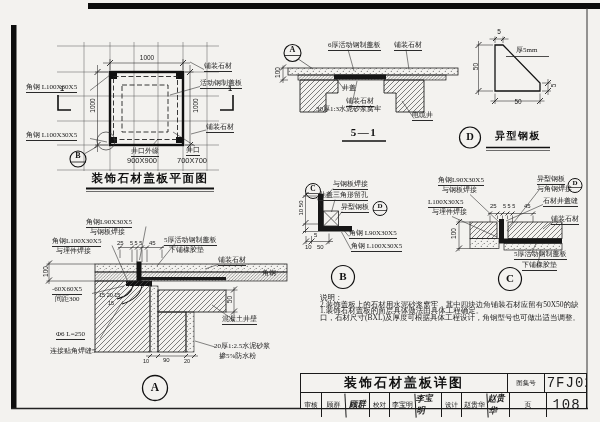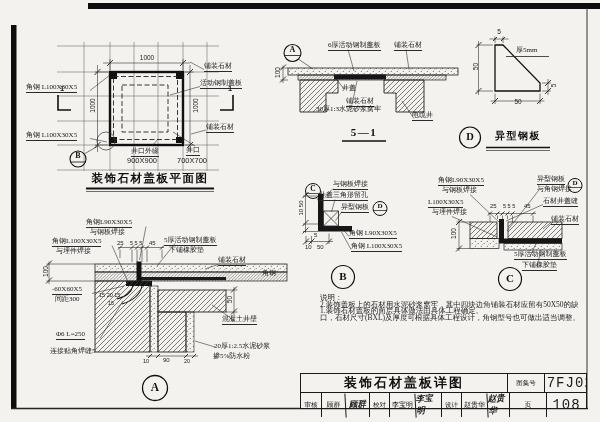--- a/index.html
+++ b/index.html
@@ -271,21 +271,21 @@
 <div class="dim f55" style="left:99px;top:292px">15 20 15</div>
 <div class="dim f55" style="left:108px;top:300px">15</div>
 <div class="lbl ul" style="left:56px;top:330px">Φ6 L=250</div>
 <div class="lbl" style="left:50px;top:347px">连接贴角焊缝5</div>
 <div class="lbl ul" style="left:222px;top:315px">混凝土井壁</div>
 <div class="dim vdim" style="left:221px;top:296px;width:16px">50</div>
 <div class="dim f55" style="left:143px;top:358px">10</div>
 <div class="dim f6" style="left:163px;top:357px">90</div>
 <div class="dim f55" style="left:184px;top:358px">20</div>
 <div class="lbl" style="left:214px;top:342px">20厚1:2.5水泥砂浆</div>
-<div class="lbl" style="left:213px;top:352px">掺5%防水粉</div>
+<div class="lbl" style="left:219px;top:352px">掺5%防水粉</div>
 <div class="bub" style="left:142px;top:381px;width:26px;font-size:11.5px">A</div>
 
 <div class="note" style="left:320px;top:291px">说明：</div>
 <div class="note" style="left:320px;top:304px">1.装饰石材盖板的面层具体做法由具体工程确定。</div>
 <div class="note wrap" style="left:320px;top:298px">2.装饰盖板上的石材用水泥砂浆窝牢，其中四块边角铺装石材应留有50X50的缺口，石材尺寸(BXL)及厚度可根据具体工程设计，角钢型号也可做出适当调整。</div>
 
 <div id="tblock">
   <div class="tb-r1">
     <div class="tb-cell tb-title">装饰石材盖板详图</div>
     <div class="tb-cell tb-sm" style="width:37px">图集号</div>

